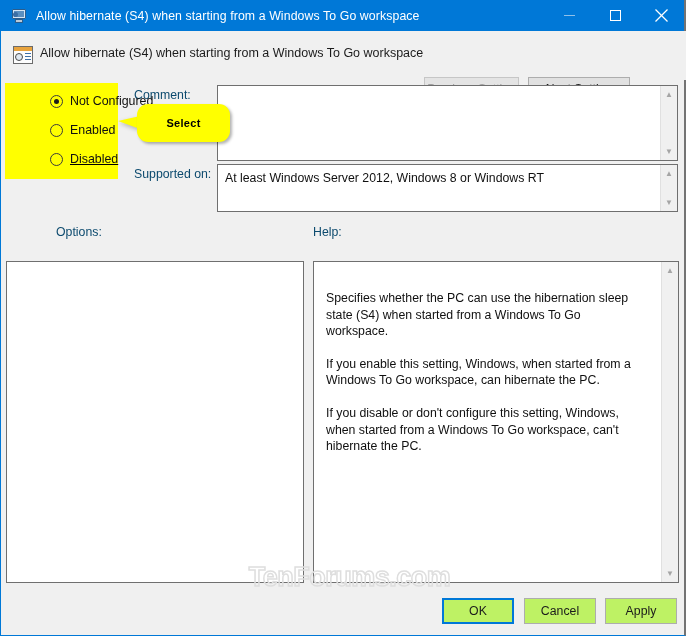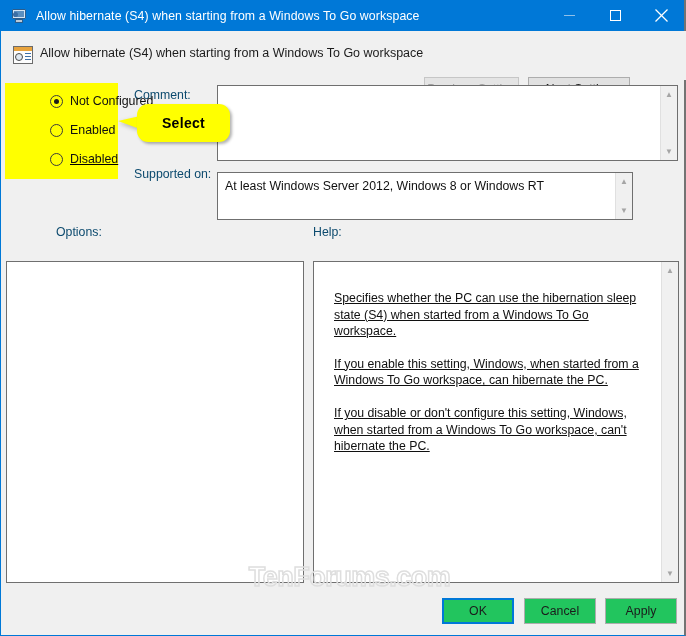--- a/index.html
+++ b/index.html
@@ -174,21 +174,21 @@
     width: 93px; height: 38px;
     background: #ffff00;
     border-radius: 11px;
     z-index: 5;
     box-shadow: 2px 2px 3px rgba(0,0,0,0.30);
   }
   #callout-text {
     position: absolute; left: 0; top: 0;
     width: 100%; height: 100%;
     display: flex; align-items: center; justify-content: center;
-    font-size: 14px; font-weight: bold;
+    font-size: 11px; font-weight: bold;
     color: #000000;
     letter-spacing: 0.3px;
   }
   #callout-tail {
     position: absolute; left: 117px; top: 116px;
     width: 0; height: 0;
     border-top: 5px solid transparent;
     border-bottom: 8px solid transparent;
     border-right: 22px solid #ffff00;
     z-index: 4;
@@ -203,21 +203,21 @@
   #label-comment { left: 133px; top: 88px; }
   #label-supported { left: 133px; top: 167px; }
 
   .boxfield {
     position: absolute;
     background: #ffffff;
     border: 1px solid #6f6f6f;
     overflow: hidden;
   }
   #comment-box { left: 216px; top: 85px; width: 461px; height: 76px; }
-  #supported-box { left: 216px; top: 172px; width: 416px; height: 48px; }
+  #supported-box { left: 216px; top: 164px; width: 461px; height: 48px; }
   .field-text {
     position: absolute; left: 7px; top: 5px;
     right: 22px;
     font-size: 12.3px; color: #101010;
     line-height: 16px;
   }
 
   .vscroll {
     position: absolute; right: 0; top: 0;
     width: 17px; height: 100%;
@@ -249,21 +249,21 @@
     background: #ffffff;
     border: 1px solid #6f6f6f;
     overflow: hidden;
   }
   #help-text {
     position: absolute; left: 8px; top: 28px;
     width: 322px;
     font-size: 12.3px; color: #101010;
     line-height: 16.6px;
   }
-  #help-text p { margin: 0 0 16px 12px; text-decoration: underline; }
+  #help-text p { margin: 0 0 16px 4px; }
   #help-text p:last-child { margin-bottom: 0; }
 
   
   #watermark {
     position: absolute; left: 0; top: 562px;
     width: 686px;
     text-align: center;
     font-size: 27px;
     font-weight: bold;
     font-family: "Liberation Sans", sans-serif;
@@ -275,21 +275,21 @@
     user-select: none;
     padding-left: 11px;
   }
 
   
   .dlgbtn {
     position: absolute; top: 598px;
     width: 72px; height: 26px;
     font-size: 12.3px;
     font-family: "Liberation Sans", sans-serif;
-    background: #22c55e;
+    background: #bef264;
     border: 1px solid #adadad;
     color: #1b1b1b;
     text-align: center;
     line-height: 24px;
   }
   #btn-ok {
     left: 441px;
     border: 2px solid #0078d7;
     line-height: 22px;
   }

